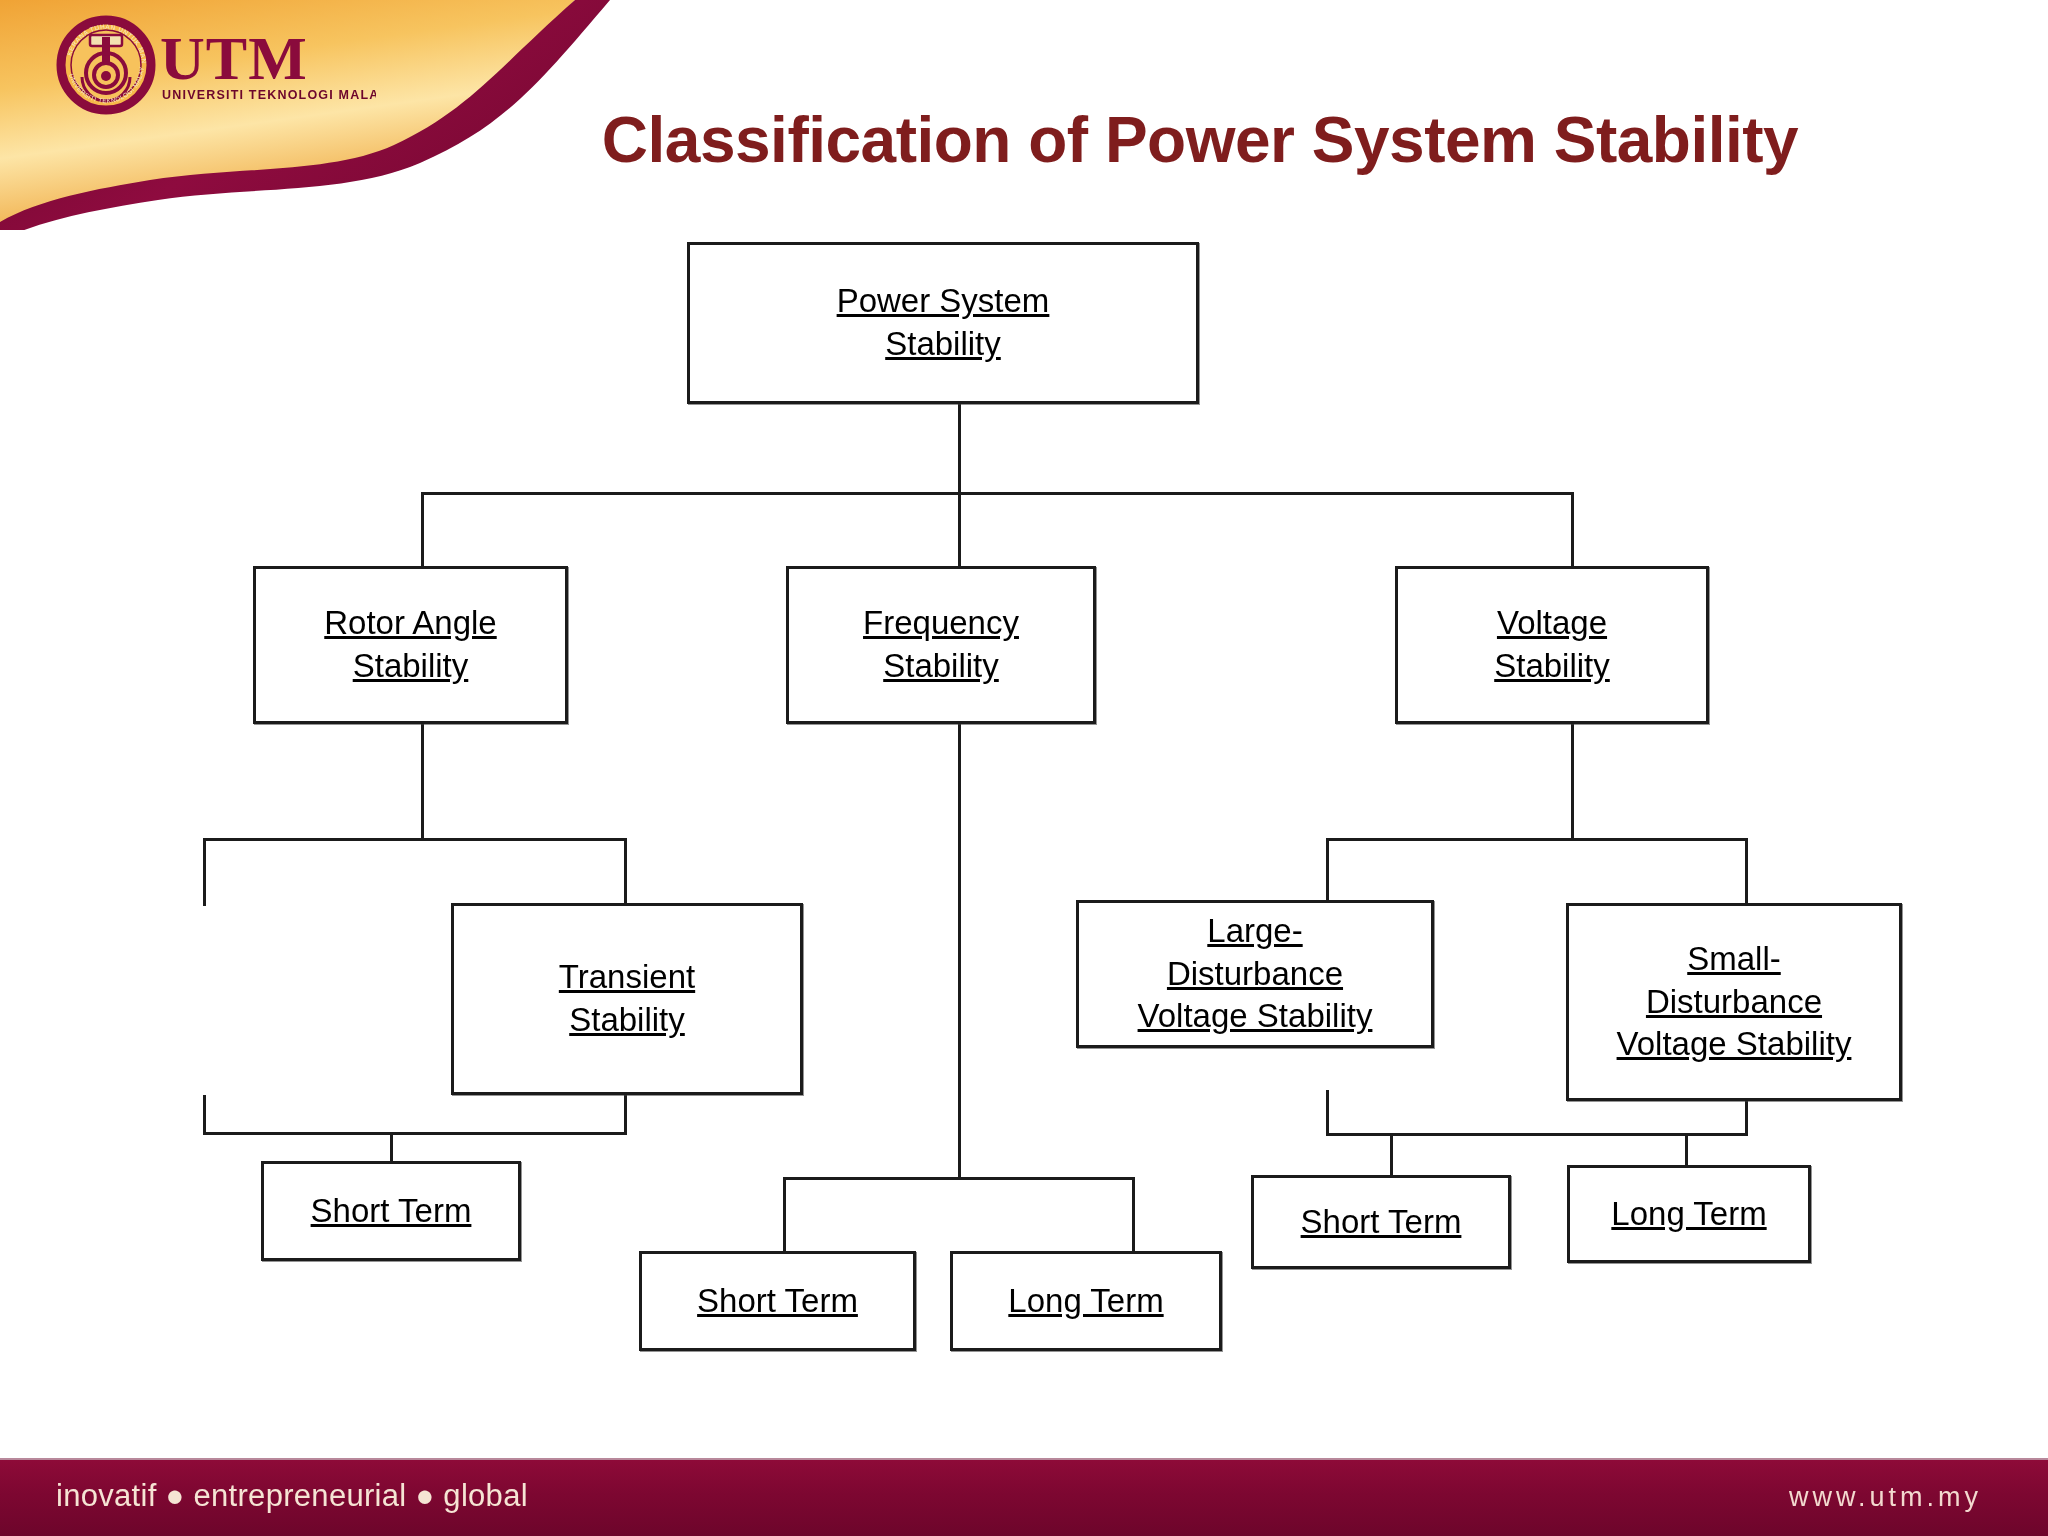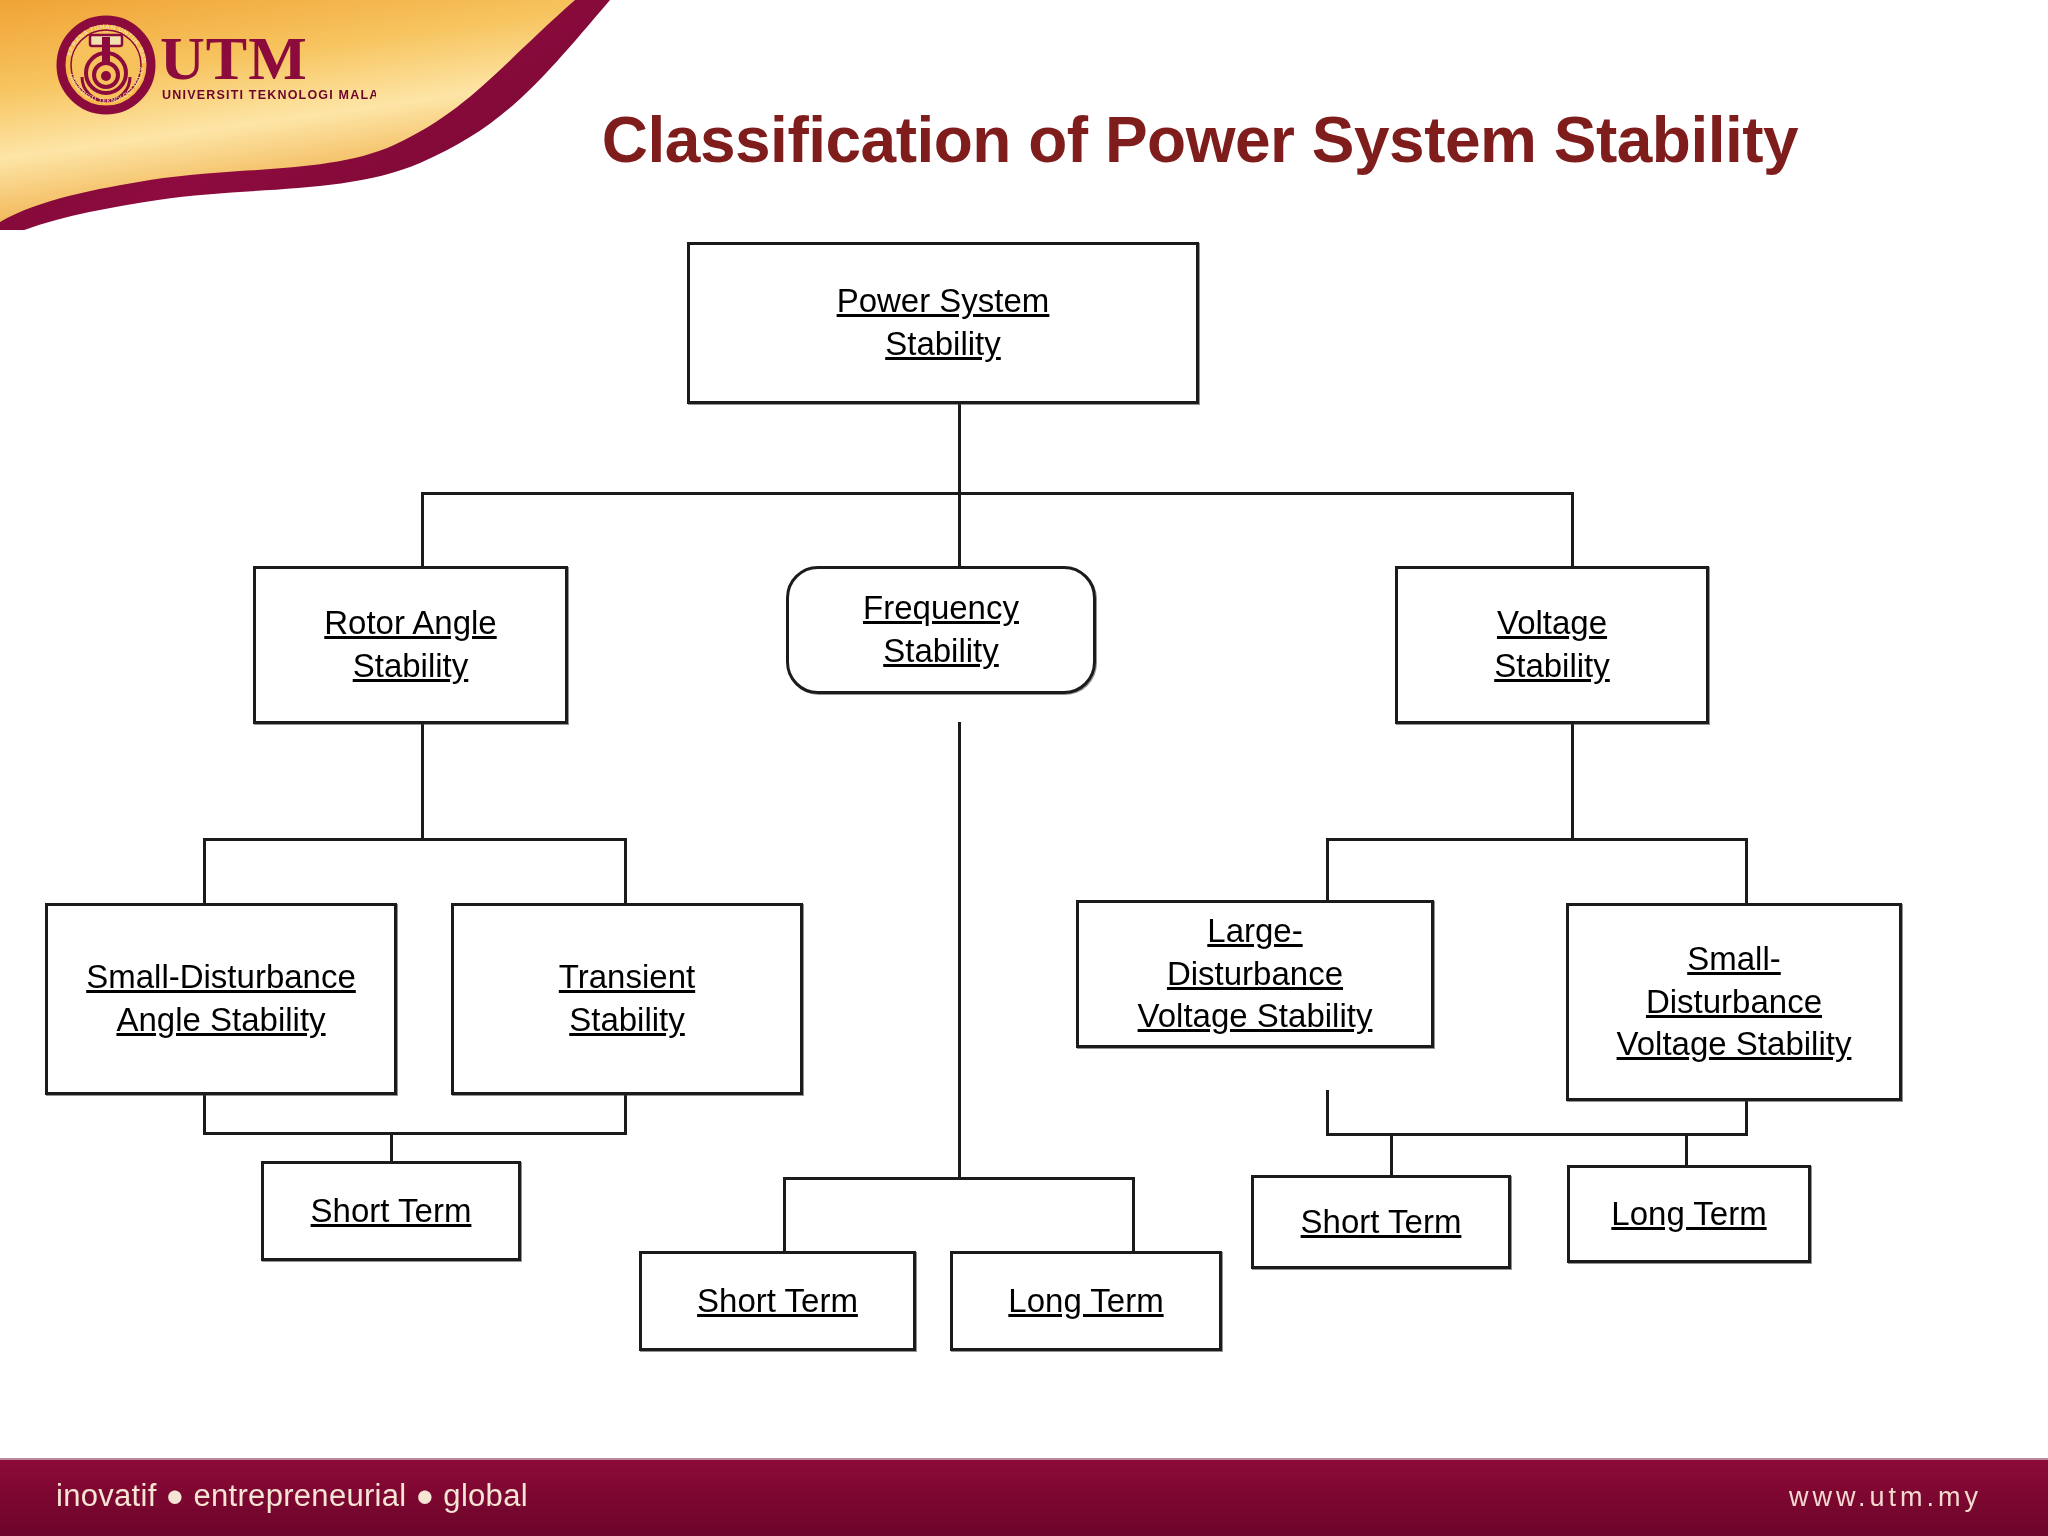--- a/index.html
+++ b/index.html
@@ -210,40 +210,34 @@
     </div>
   </div>
 
   <div class="node" style="left:253px; top:566px; width:315px; height:158px;justify-content:center;">
     <div>
       <span>Rotor Angle</span>
       <span>Stability</span>
     </div>
   </div>
 
-  <div class="node" style="left:786px; top:566px; width:310px; height:128px;border-radius:32px;">
+  <div class="node" style="left:786px; top:566px; width:310px; height:158px;">
     <div>
       <span>Frequency</span>
       <span>Stability</span>
     </div>
   </div>
 
   <div class="node" style="left:1388px; top:566px; width:314px; height:158px;margin-left:7px;">
     <div>
       <span>Voltage</span>
       <span>Stability</span>
     </div>
   </div>
 
-  <div class="node" style="left:45px; top:903px; width:352px; height:192px;">
-    <div>
-      <span>Small-Disturbance</span>
-      <span>Angle Stability</span>
-    </div>
-  </div>
 
   <div class="node" style="left:451px; top:903px; width:352px; height:192px;">
     <div>
       <span>Transient</span>
       <span>Stability</span>
     </div>
   </div>
 
   <div class="node" style="left:1076px; top:900px; width:358px; height:148px;">
     <div>

